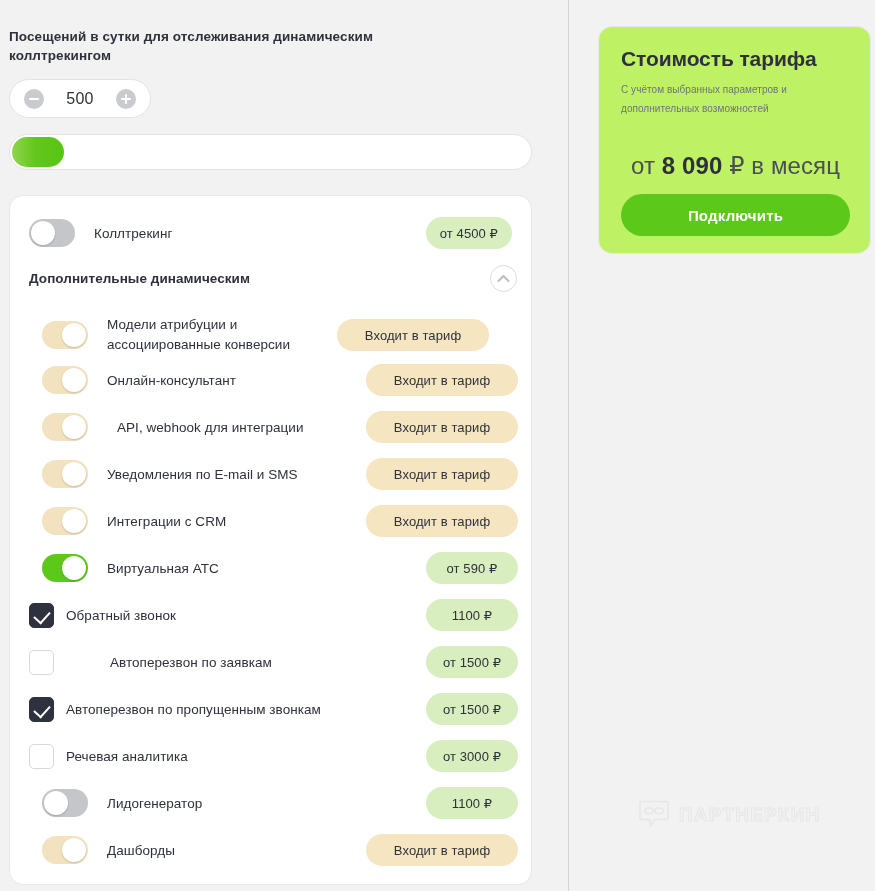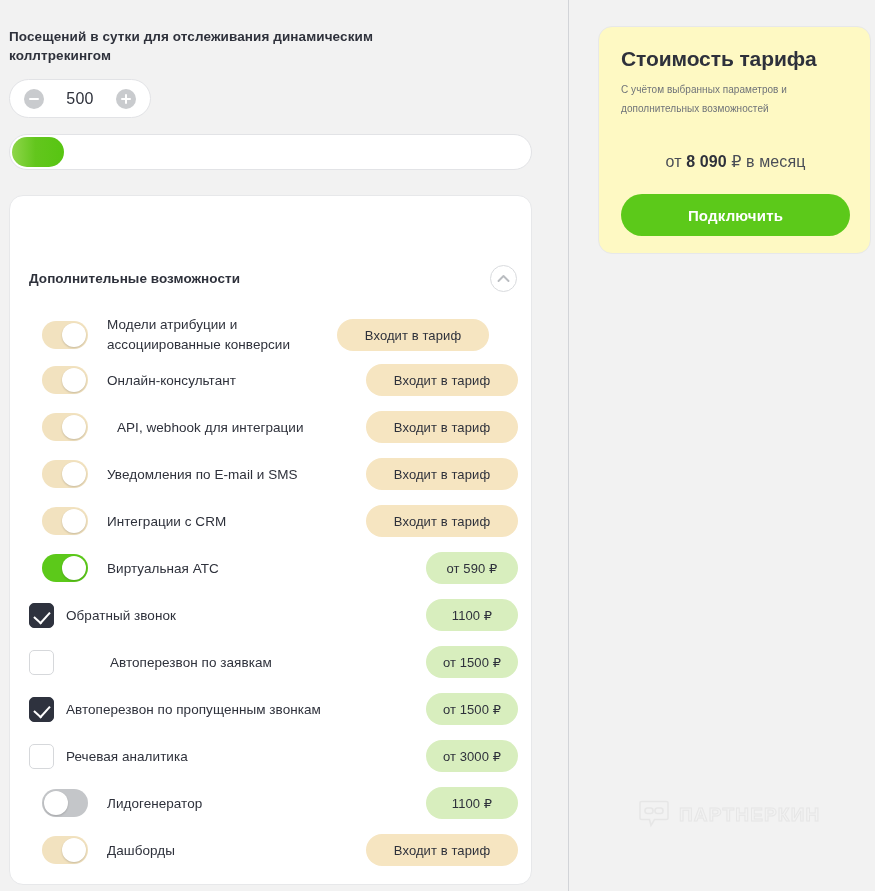--- a/index.html
+++ b/index.html
@@ -139,34 +139,34 @@
     width:27px;height:27px;border-radius:50%;
     border:1px solid #D9DBDE;background:#fff;
     display:flex;align-items:center;justify-content:center;
     cursor:pointer;box-sizing:border-box;
   }
 
   
   .price-card{
     position:absolute;left:598px;top:26px;
     width:273px;height:228px;
-    background:#fef9c3;border:1px solid #E7E8EA;border-radius:14px;
+    background:#bef264;border:1px solid #E7E8EA;border-radius:14px;
     box-sizing:border-box;
   }
   .price-title{
     position:absolute;left:22px;top:20px;
     font-size:21px;font-weight:700;color:#2E313B;letter-spacing:-0.1px;
   }
   .price-sub{
     position:absolute;left:22px;top:53px;width:234px;
     font-size:10px;line-height:19px;color:#6F7379;letter-spacing:0.05px;
   }
   .price-value{
     position:absolute;left:0;top:125px;width:273px;text-align:center;
-    font-size:16px;color:#4A4E57;letter-spacing:0.1px;
+    font-size:24px;color:#4A4E57;letter-spacing:0.1px;
   }
   .price-value b{font-weight:700;color:#2E313B;}
   .cta{
     position:absolute;left:22px;top:167px;
     width:229px;height:42px;border-radius:21px;
     background:#5CC91A;border:none;
     color:#fff;font-size:15px;font-weight:700;letter-spacing:0.2px;
     font-family:"Liberation Sans","DejaVu Sans",sans-serif;
     cursor:pointer;
     display:flex;align-items:center;justify-content:center;
@@ -199,23 +199,32 @@
       <div class="step-val">500</div>
       <div class="step-btn plus"></div>
     </div>
 
     <div class="slider-track">
       <div class="slider-fill" id="slider-fill" style="width: 52px;"></div>
     </div>
 
     <div class="features-card">
 
+      <div class="row" id="primary-row" style="top:18px;padding:0 21px 0 19px;box-sizing:border-box;height:38px;">
+        <div class="ctrl" style="width:46px;margin-right:19px;">
+          <div class="toggle off">
+            <div class="knob"></div>
+          </div>
+        </div>
+        <div class="label">Коллтрекинг</div>
+        <div class="badge green">от 4500 ₽</div>
+      </div>
 
       <div class="group-head" style="top:68px;padding:0 16px 0 19px;box-sizing:border-box;height:28px;justify-content:space-between;">
-        <div class="gtitle">Дополнительные возможности</div>
+        <div class="gtitle">Дополнительные динамическим</div>
         <div class="collapse-btn">
           <svg width="13" height="9" viewBox="0 0 13 9" aria-hidden="true">
             <path d="M1.5 7 L6.5 2 L11.5 7" fill="none" stroke="#B9BCC0" stroke-width="1.9" stroke-linecap="round" stroke-linejoin="round"></path>
           </svg>
         </div>
       </div>
 
       <div id="feature-rows">
           <div class="row" style="top: 116px; height: 46px; box-sizing: border-box; padding: 0px 15px 0px 32px;">
             <div class="ctrl" style="margin-right: 19px; width: 46px;">

